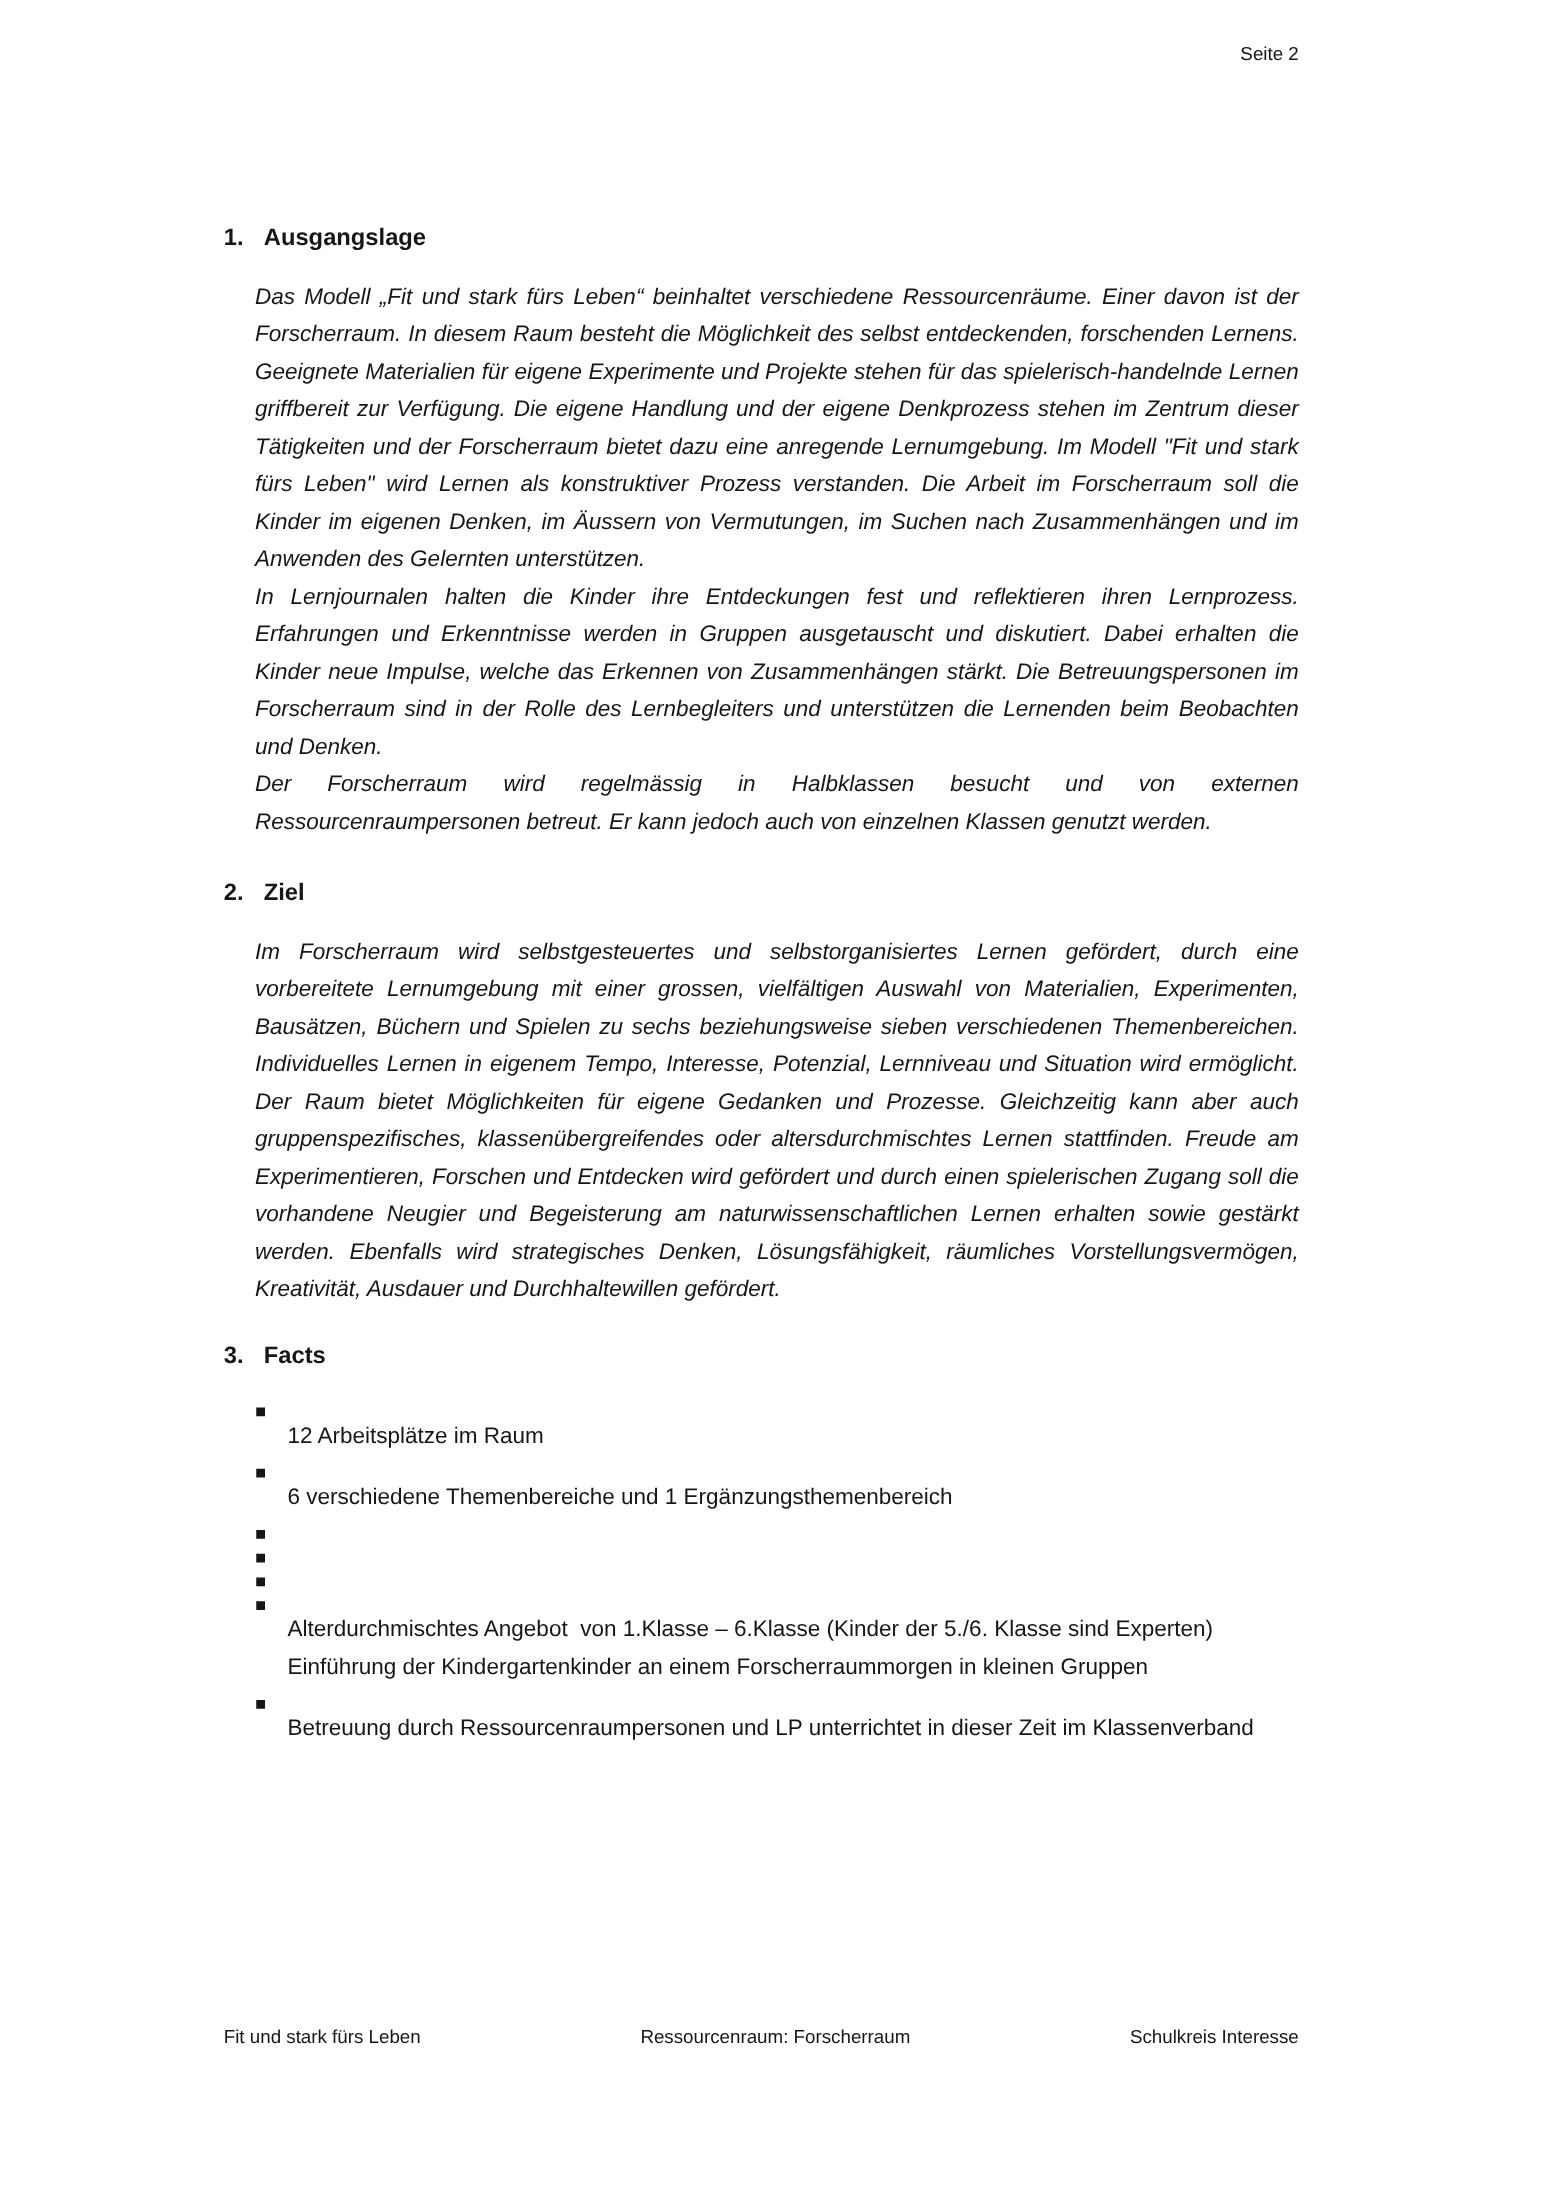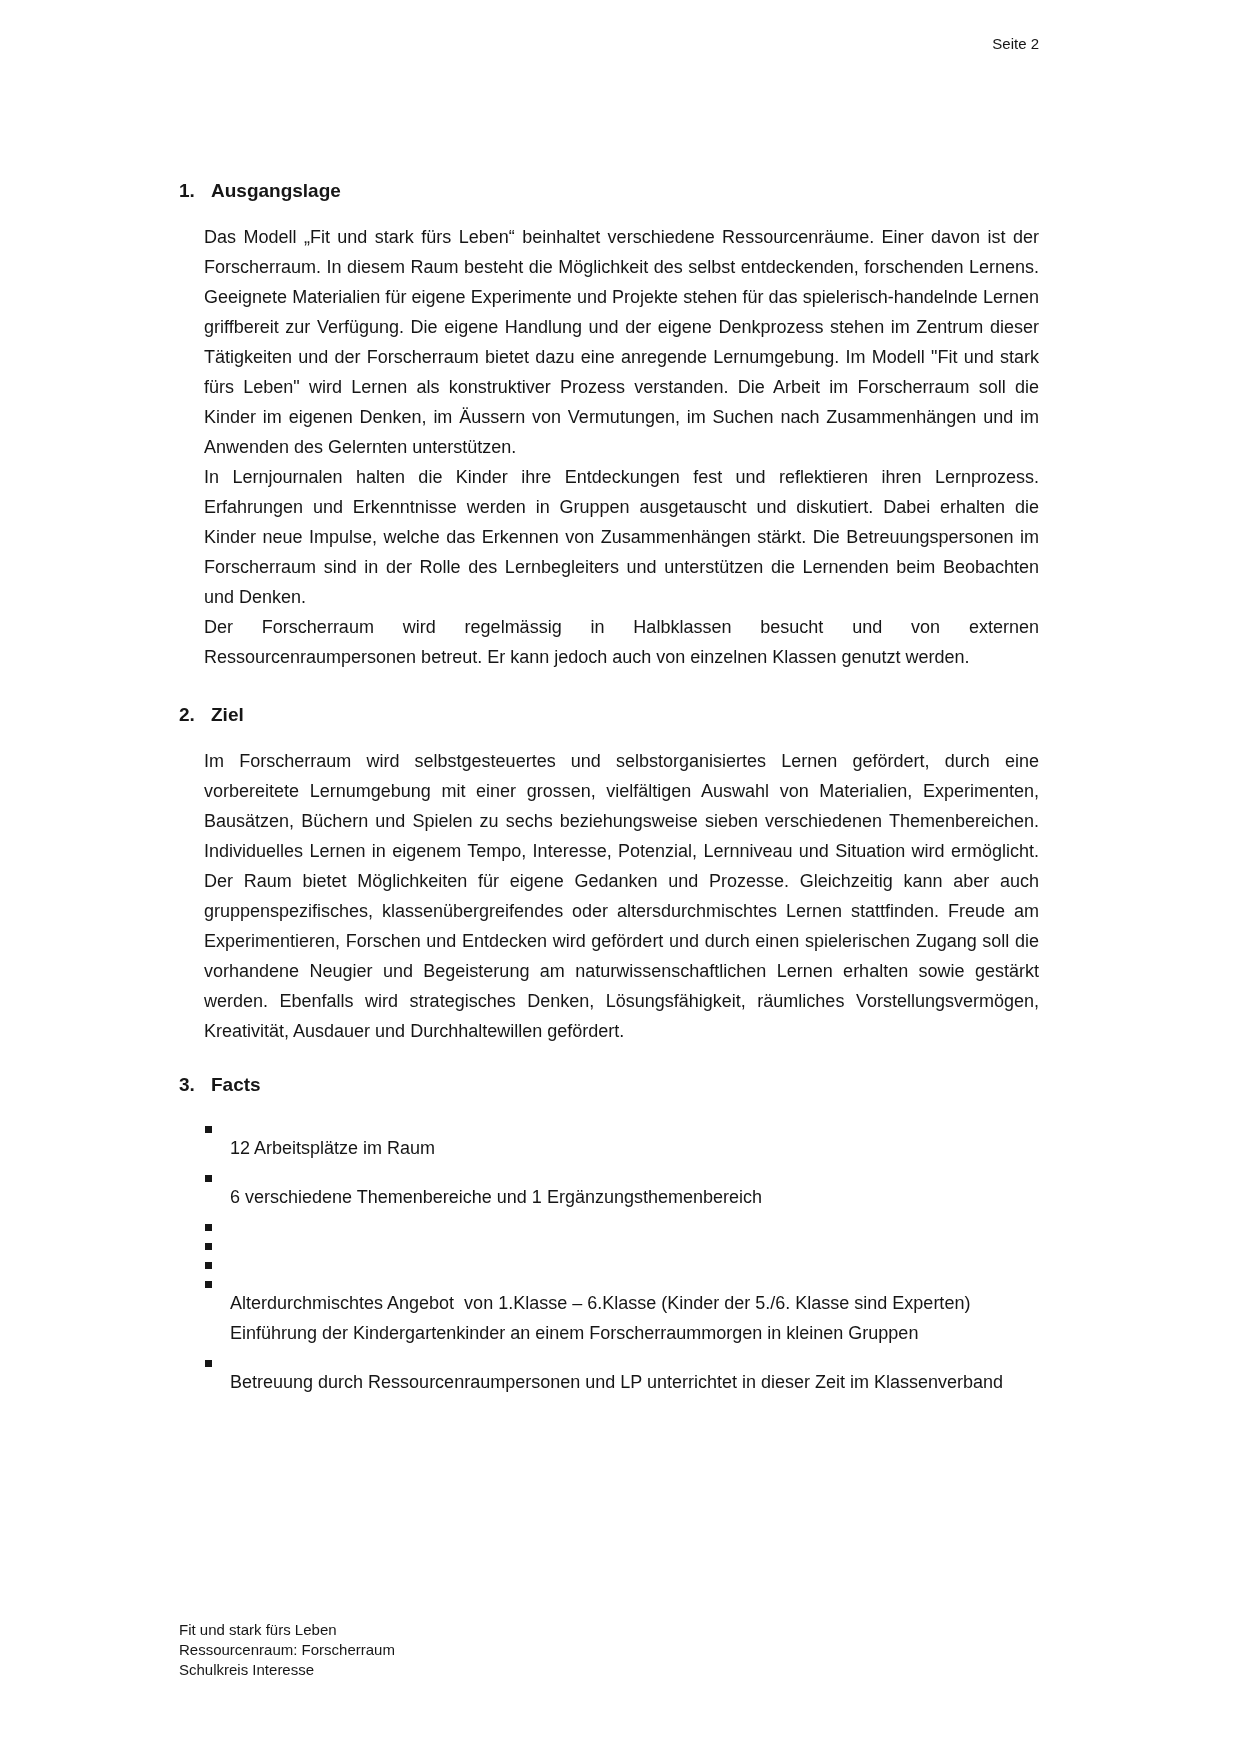--- a/index.html
+++ b/index.html
@@ -37,20 +37,21 @@
   .heading.h2 { margin-top: 28px; }
   .heading.h3 { margin-top: 24px; }
   .h-num { flex: 0 0 32px; width: 32px; }
   .sec-body {
     margin-left: 25px;
     margin-top: 16px;
   }
   .sec-body p {
     margin: 0;
     text-align: justify;
+    font-style: italic;
   }
   .facts {
     list-style: none;
     margin: 14px 0 0 26px;
     padding: 0;
   }
   .fact { display: flex; align-items: flex-start; flex-direction: column; }
   .bullet {
     flex: 0 0 7px;
     width: 7px;
@@ -62,21 +63,20 @@
   .fact-line { white-space: pre-wrap; }
   .footer {
     position: absolute;
     left: 160px;
     top: 1620px;
     width: 860px;
     display: flex;
     justify-content: space-between;
     font-size: 15px;
     line-height: 20px;
-    flex-direction: column;
   }
 </style>
 </head>
 <body>
 
 <div class="page">
 
   <div class="page-number">Seite 2</div>
 
   <div class="content">

